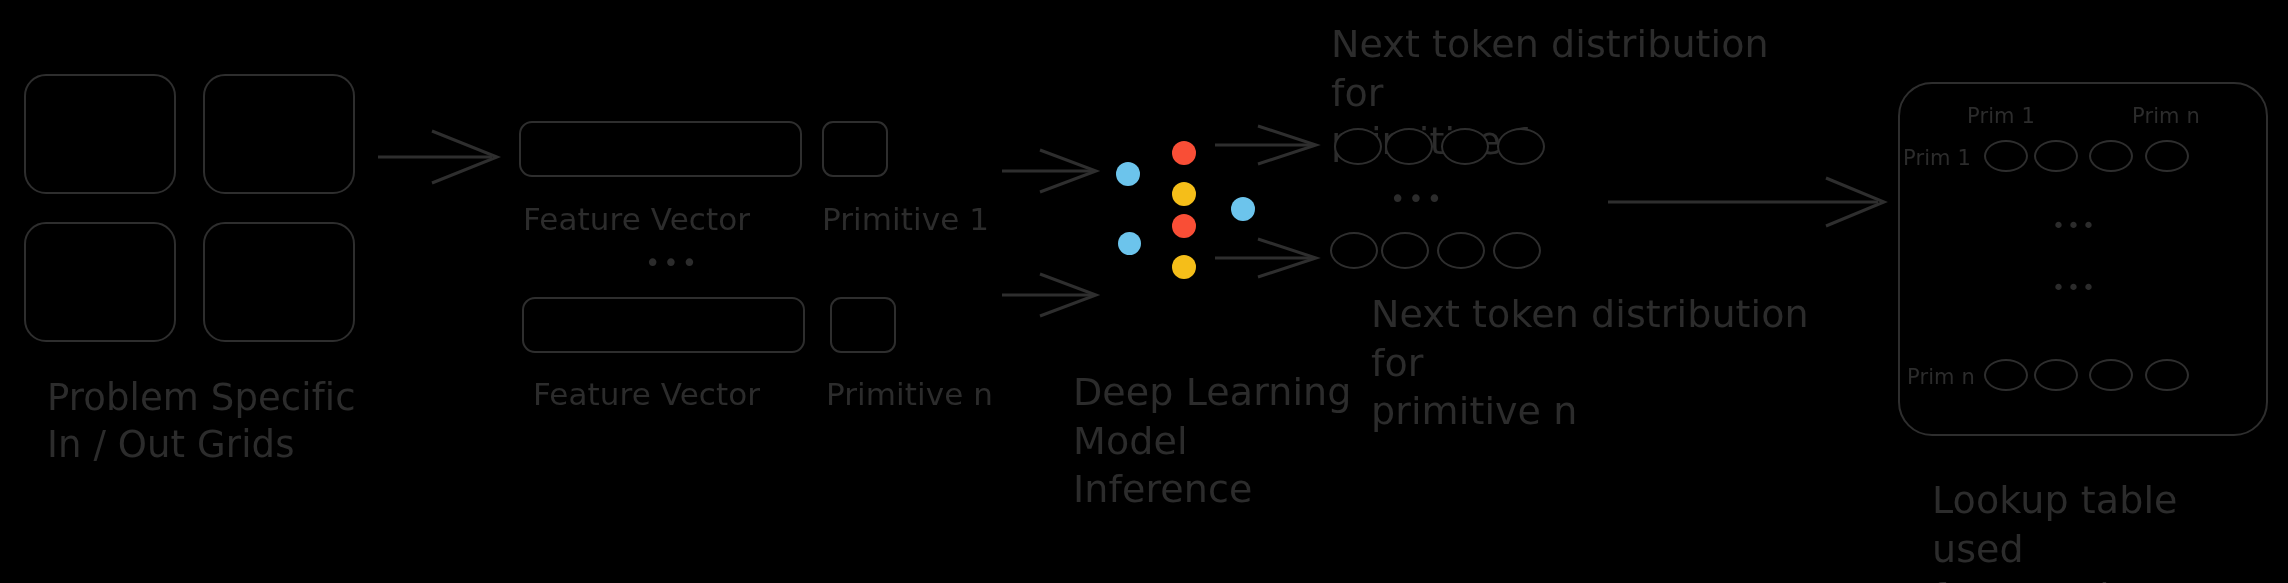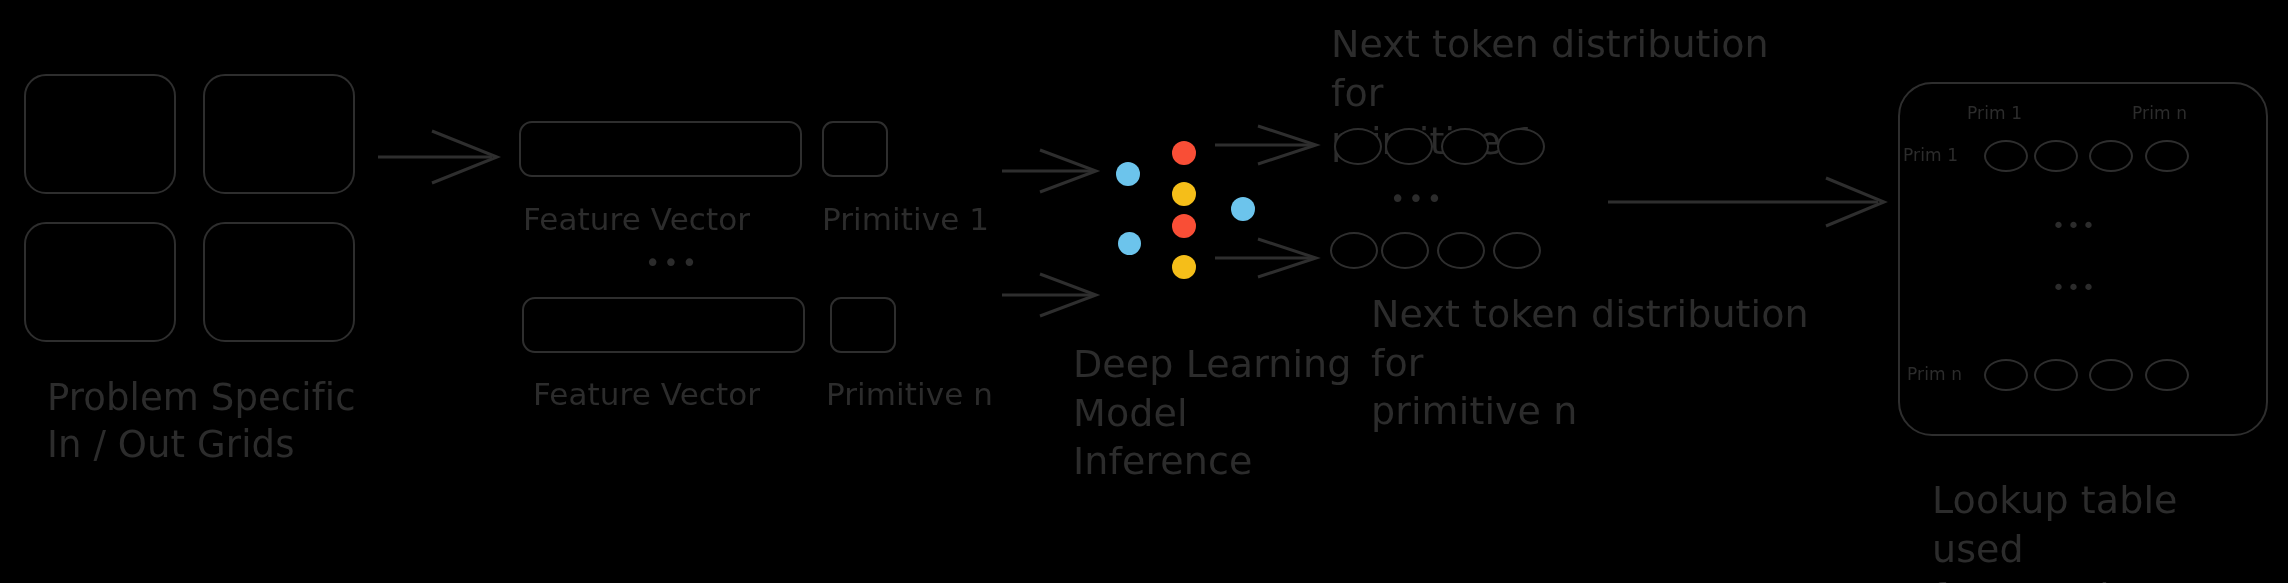--- a/index.html
+++ b/index.html
@@ -16,21 +16,21 @@
   .label{
     position:absolute;
     color:#2c2c2c;
     line-height:1.28;
     white-space:pre-line;
     letter-spacing:.1px;
   }
   .t-xl{font-size:37px;}
   .t-lg{font-size:31px;}
   .t-md{font-size:38px;}
-  .t-sm{font-size:17px;}
+  .t-sm{font-size:21px;}
 
   
   .gridbox{
     position:absolute;
     border:2px solid #2e2e2e;
     border-radius:22px;
     background:#000;
   }
 
   
@@ -149,21 +149,21 @@
     <div class="node" style="left:1116px;top:162px;width:24px;height:24px;background:#6cc4ec;"></div>
     <div class="node" style="left:1118px;top:232px;width:23px;height:23px;background:#6cc4ec;"></div>
 
     <div class="node" style="left:1172px;top:141px;width:24px;height:24px;background:#f94e36;"></div>
     <div class="node" style="left:1172px;top:182px;width:24px;height:24px;background:#f5be19;"></div>
     <div class="node" style="left:1172px;top:214px;width:24px;height:24px;background:#f94e36;"></div>
     <div class="node" style="left:1172px;top:255px;width:24px;height:24px;background:#f5be19;"></div>
 
     <div class="node" style="left:1231px;top:197px;width:24px;height:24px;background:#6cc4ec;"></div>
 
-    <div class="label t-md" style="left:1073px;top:340px;width:290px;">Deep Learning
+    <div class="label t-md" style="left:1073px;top:368px;width:290px;">Deep Learning
 Model Inference</div>
   </div>
 
   <div>
     <div class="label t-md" style="left:1331px;top:20px;width:440px;">Next token distribution for
 primitive 1</div>
 
     <div class="tok" style="left:1334px;top:128px;width:44px;height:33px;"></div>
     <div class="tok" style="left:1385px;top:128px;width:44px;height:33px;"></div>
     <div class="tok" style="left:1441px;top:128px;width:44px;height:33px;"></div>

